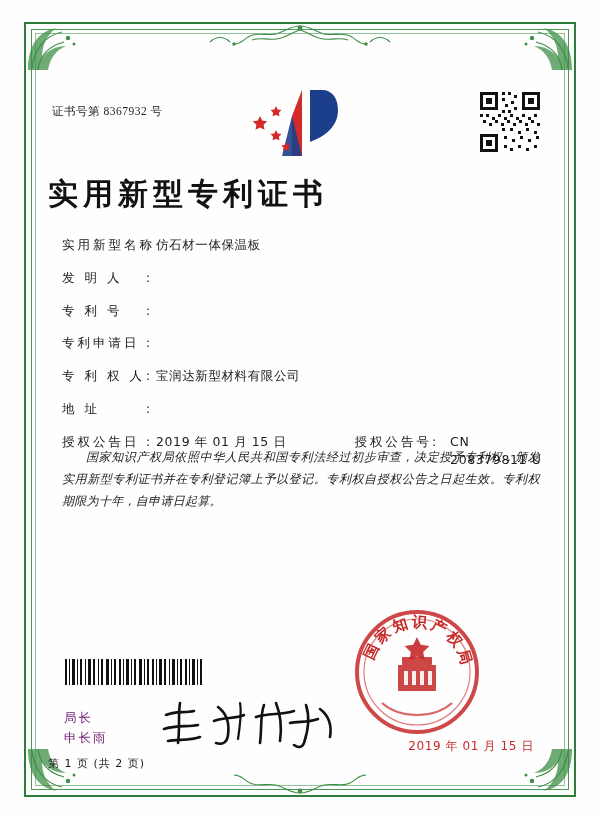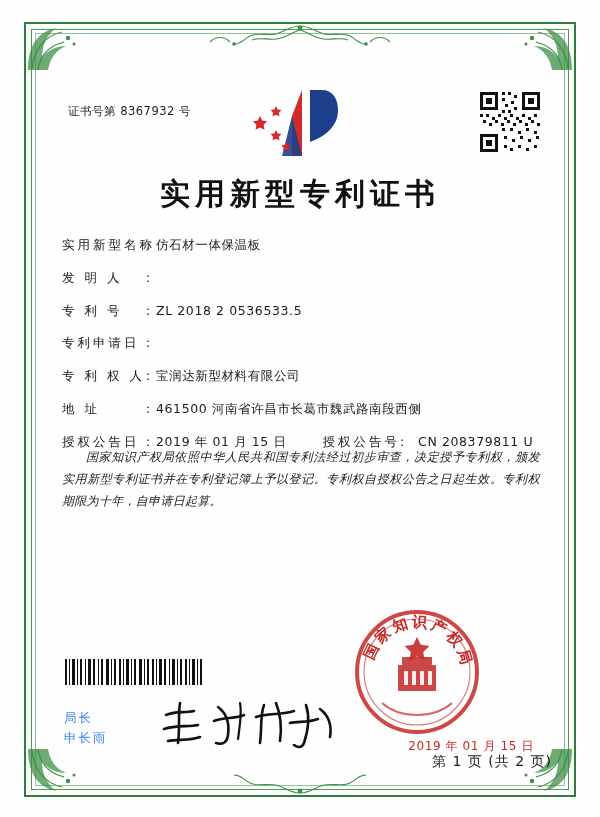--- a/index.html
+++ b/index.html
@@ -91,26 +91,27 @@
   .content {
     position: absolute;
     left: 48px;
     top: 58px;
     right: 48px;
     bottom: 40px;
   }
 
   .cert-no {
     position: absolute;
-    left: 20px;
+    left: 4px;
     top: 46px;
     font-size: 11.5px;
     letter-spacing: 0.5px;
     color: #1d1d1d;
     white-space: nowrap;
+    font-family: Liberation Serif, serif;
   }
 
   .logo {
     position: absolute;
     left: 50%;
     top: 28px;
     transform: translateX(-50%);
     width: 96px;
     height: 74px;
   }
@@ -123,21 +124,21 @@
     width: 64px;
     height: 64px;
   }
   .qr svg { width: 100%; height: 100%; display: block; }
 
   .title {
     position: absolute;
     left: 0;
     right: 0;
     top: 116px;
-    text-align: center;
+    text-align: left;
     font-family: "DejaVu Serif", "Liberation Serif", serif;
     font-weight: bold;
     font-size: 30px;
     letter-spacing: 5px;
     color: #111;
   }
 
   .fields {
     position: absolute;
     left: 14px;
@@ -169,20 +170,21 @@
   }
 
   .field-row.dual .field-value {
     flex: 0 0 auto;
     margin-right: 36px;
   }
   .field-row.dual .field-label2 {
     flex: 0 0 auto;
     letter-spacing: 3px;
     white-space: nowrap;
+    margin-left: 32px;
   }
   .field-row.dual .field-value2 {
     flex: 1 1 auto;
     letter-spacing: 0.6px;
     padding-left: 8px;
   }
 
   .body-text {
     position: absolute;
     left: 14px;
@@ -205,21 +207,21 @@
   }
   .barcode svg { width: 100%; height: 100%; display: block; }
 
   .signature-block {
     position: absolute;
     left: 16px;
     bottom: 28px;
     font-size: 12.5px;
     line-height: 1.65;
     letter-spacing: 2px;
-    color: #3b82f6;
+    color: #701a75;
   }
 
   .handwriting {
     position: absolute;
     left: 108px;
     bottom: 26px;
     width: 190px;
     height: 56px;
     color: #111;
   }
@@ -242,22 +244,22 @@
     color: #c62828;
     letter-spacing: 0.6px;
     white-space: nowrap;
   }
 
   .page-footer {
     position: absolute;
     left: 0;
     right: 0;
     bottom: 6px;
-    text-align: right;
-    font-size: 14px;
+    text-align: left;
+    font-size: 11px;
     color: #1b1b1b;
     letter-spacing: 1px;
   }
 </style>
 </head>
 <body>
 
 <div class="page">
 
   <div class="border-outer"></div>
@@ -412,38 +414,36 @@
       </div>
 
       <div class="field-row">
         <span class="field-label">发 明 人</span>
         <span class="field-colon">:</span>
       </div>
 
       <div class="field-row">
         <span class="field-label">专 利 号</span>
         <span class="field-colon">:</span>
-        <span class="field-value">ZL 2018 2 0536533.5</span>
       </div>
 
       <div class="field-row">
         <span class="field-label">专利申请日</span>
         <span class="field-colon">:</span>
       </div>
 
       <div class="field-row">
         <span class="field-label">专 利 权 人</span>
         <span class="field-colon">:</span>
         <span class="field-value">宝润达新型材料有限公司</span>
       </div>
 
       <div class="field-row">
         <span class="field-label">地 址</span>
         <span class="field-colon">:</span>
-        <span class="field-value">461500 河南省许昌市长葛市魏武路南段西侧</span>
       </div>
 
       <div class="field-row dual">
         <span class="field-label">授权公告日</span>
         <span class="field-colon">:</span>
         <span class="field-value">2019 年 01 月 15 日</span>
         <span class="field-label2">授权公告号</span>
         <span class="field-colon">:</span>
         <span class="field-value2">CN 208379811 U</span>
       </div>

